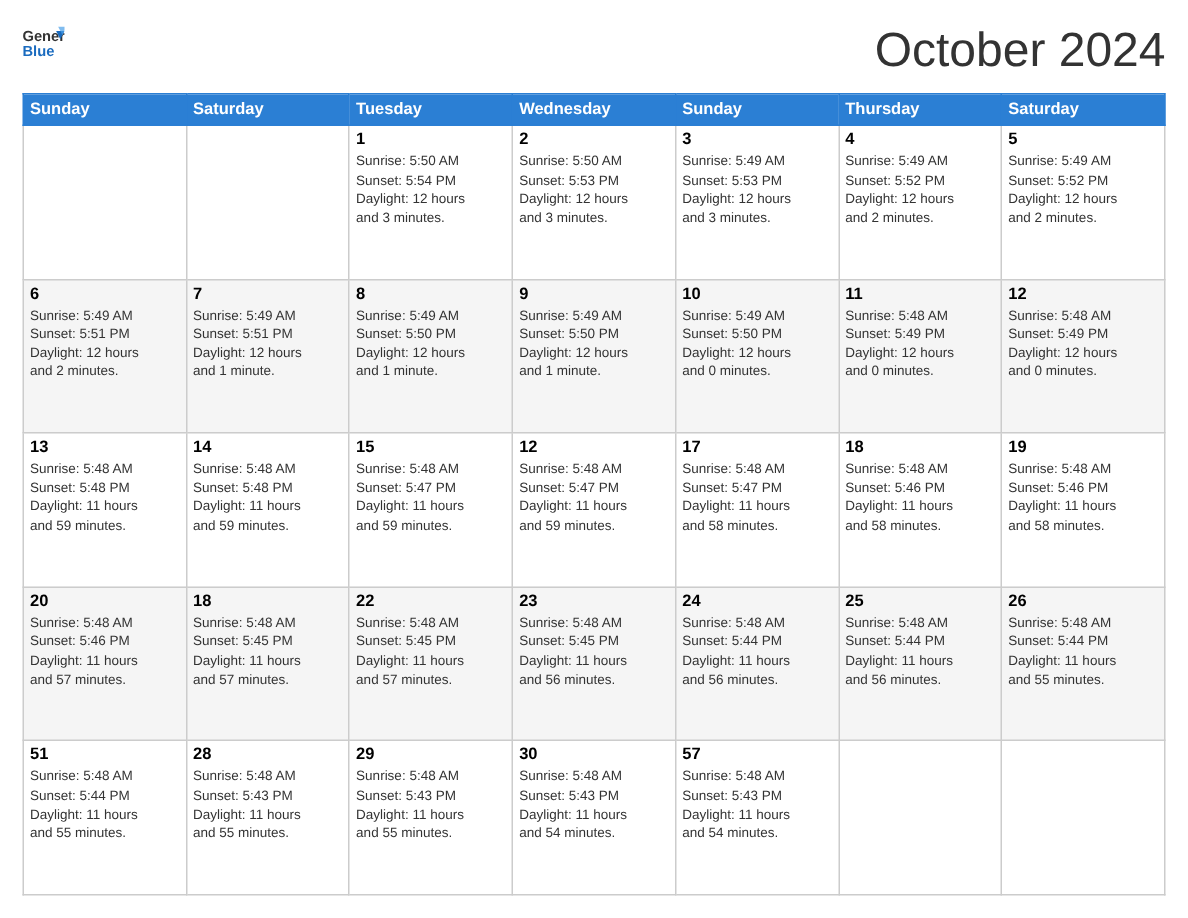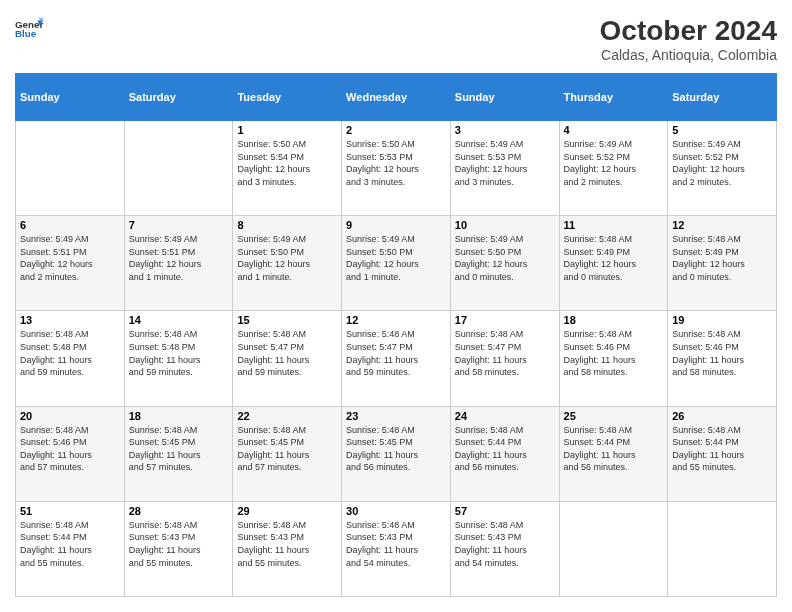--- a/index.html
+++ b/index.html
@@ -29,38 +29,38 @@
       gap: 4px;
     }
     .logo-icon {
       width: 28px;
       height: 28px;
     }
     .title-section {
       text-align: right;
     }
     .month-title {
-      font-size: 28px;
-      font-weight: bold;
+      font-size: 32px;
+      font-weight: normal;
       color: #333;
     }
     .location {
       font-size: 14px;
       color: #555;
     }
     .calendar-table {
       width: 100%;
       border-collapse: collapse;
       flex: 1;
       font-size: 9.5px;
     }
     .calendar-table th {
       background-color: #2b7fd4;
       color: white;
-      padding: 17px 4px;
+      padding: 4px 4px;
       text-align: left;
       font-size: 11px;
       border: 1px solid #2b7fd4;
     }
     .calendar-table td {
       border: 1px solid #ccc;
       vertical-align: top;
       padding: 3px 4px;
       width: 14.28%;
       height: 88px;
@@ -91,21 +91,20 @@
     <div class="logo">
       <svg class="logo-icon" viewBox="0 0 40 40">
         <text x="0" y="18" font-size="14" font-weight="bold" fill="#333">General</text>
         <text x="0" y="32" font-size="14" font-weight="bold" fill="#1a6bbf">Blue</text>
         <polygon points="32,8 40,8 36,16" fill="#1a6bbf"></polygon>
         <polygon points="34,4 42,4 38,12" fill="#4aa0e8" opacity="0.7"></polygon>
       </svg>
     </div>
     <div class="title-section">
       <div class="month-title">October 2024</div>
-      <div class="location">Caldas, Antioquia, Colombia</div>
     </div>
   </div>
 
   <table class="calendar-table">
     <thead>
       <tr class="cal-header-row">
         <th>Sunday</th>
         <th>Saturday</th>
         <th>Tuesday</th>
         <th>Wednesday</th>

